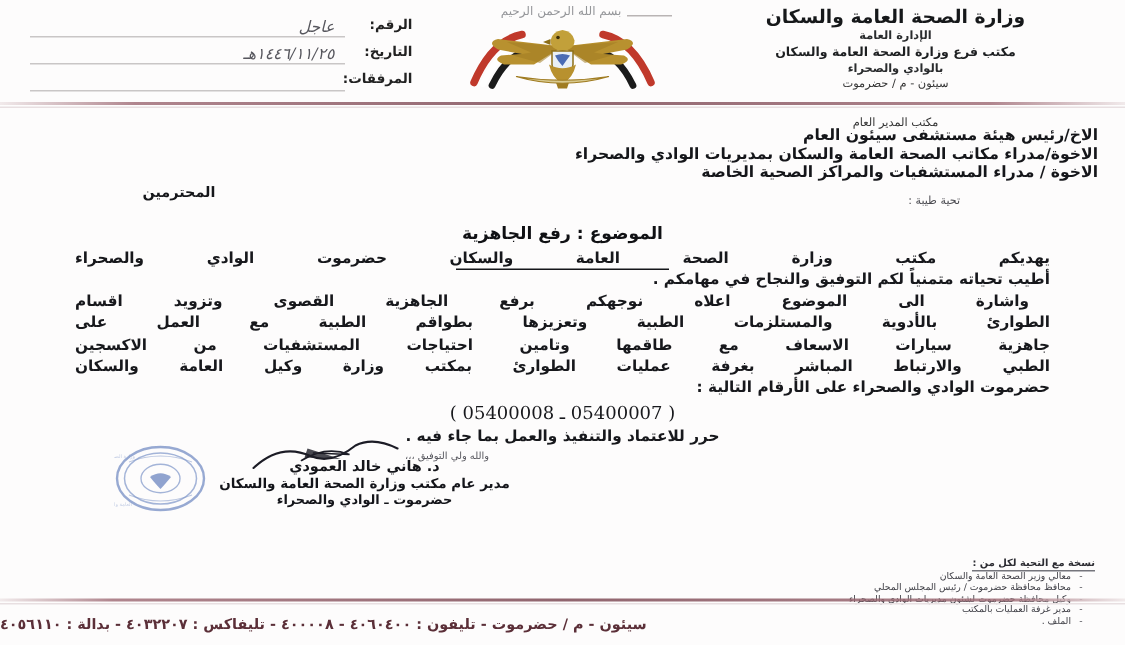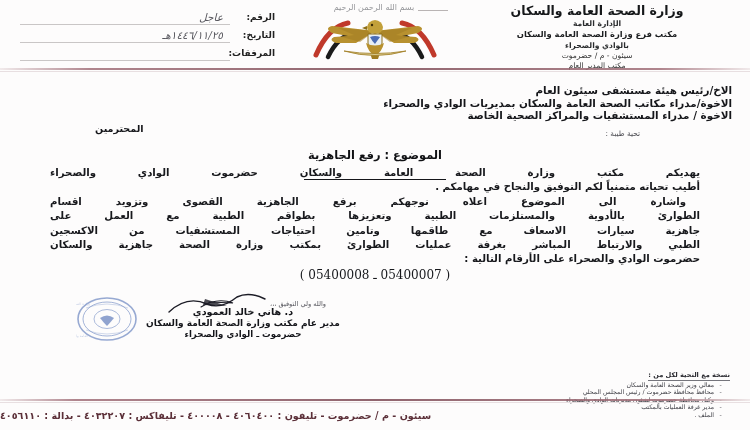--- a/index.html
+++ b/index.html
@@ -13,21 +13,21 @@
 
   
   .header{position:absolute;top:0;left:0;width:750px;height:68px;}
 
   .hdr-right{position:absolute;right:8px;top:4px;width:290px;text-align:center;direction:rtl;}
   .min-title{font-size:12.5px;font-weight:bold;letter-spacing:1.2px;color:#16181a;line-height:1.15;}
   .min-sub1{font-size:7.6px;font-weight:bold;letter-spacing:1.8px;color:#2a2c2e;margin-top:1px;}
   .min-sub2{font-size:8.4px;font-weight:bold;letter-spacing:.3px;color:#1d1f21;margin-top:1px;}
   .min-sub3{font-size:7.6px;font-weight:bold;letter-spacing:2.4px;color:#2a2c2e;margin-top:2px;}
   .min-sub4{font-size:7.6px;letter-spacing:2.6px;color:#333;margin-top:1px;}
-  .min-sub5{font-size:7.6px;letter-spacing:2.2px;color:#333;margin-top:1px;}
+  .min-sub5{font-size:7.6px;letter-spacing:2.2px;color:#333;margin-top:17px;}
 
   
   .emblem{position:absolute;right:300px;top:2px;width:150px;height:62px;}
   .bism{position:absolute;left:18px;top:1px;width:112px;height:12px;
         font-size:8px;color:#6d6f74;text-align:center;letter-spacing:.5px;
         opacity:.72;font-family:"DejaVu Sans",sans-serif;}
   .bism-line{position:absolute;left:118px;top:8px;width:30px;height:1px;background:#b9b4b4;}
   .eagle-wrap{position:absolute;left:8px;top:13px;width:134px;height:46px;}
 
   
@@ -173,23 +173,24 @@
   <div class="subject">
     <span>الموضوع :  رفع الجاهزية</span>
   </div>
 
   <div class="body">
     <div class="p-line">يهديكم مكتب وزارة الصحة العامة والسكان حضرموت الوادي والصحراء</div>
     <div class="p-line noj">أطيب تحياته متمنياً لكم التوفيق والنجاح في مهامكم .</div>
     <div class="p-line indent">واشارة الى الموضوع اعلاه نوجهكم برفع الجاهزية القصوى وتزويد اقسام</div>
     <div class="p-line">الطوارئ بالأدوية والمستلزمات الطبية وتعزيزها بطواقم الطبية مع العمل على</div>
     <div class="p-line">جاهزية سيارات الاسعاف مع طاقمها وتامين احتياجات المستشفيات من الاكسجين</div>
-    <div class="p-line">الطبي والارتباط المباشر بغرفة عمليات الطوارئ بمكتب وزارة الصحة جاهزية والسكان</div>
+    <div class="p-line">الطبي والارتباط المباشر بغرفة عمليات الطوارئ بمكتب وزارة وكيل العامة والسكان</div>
     <div class="p-line noj">حضرموت الوادي والصحراء على الأرقام التالية :</div>
     <div class="phone-line">( 05400007 ـ 05400008 )</div>
+    <div class="closing">حرر للاعتماد والتنفيذ والعمل بما جاء فيه .</div>
   </div>
 
   <div class="blessing">والله ولي التوفيق ،،،</div>
 
   <svg class="pen" viewBox="0 0 105 22">
     <path d="M4 19 Q22 2 42 11 Q56 17 72 4 Q84 -2 100 6" stroke="#1c1c26" stroke-width="1.4" fill="none" stroke-linecap="round"></path>
     <path d="M36 14 Q52 4 68 10 L44 9" stroke="#1c1c26" stroke-width="1.1" fill="none" stroke-linecap="round"></path>
     <path d="M40 6 L62 13 L38 12 Z" fill="#1c1c26" opacity=".8"></path>
   </svg>
 

